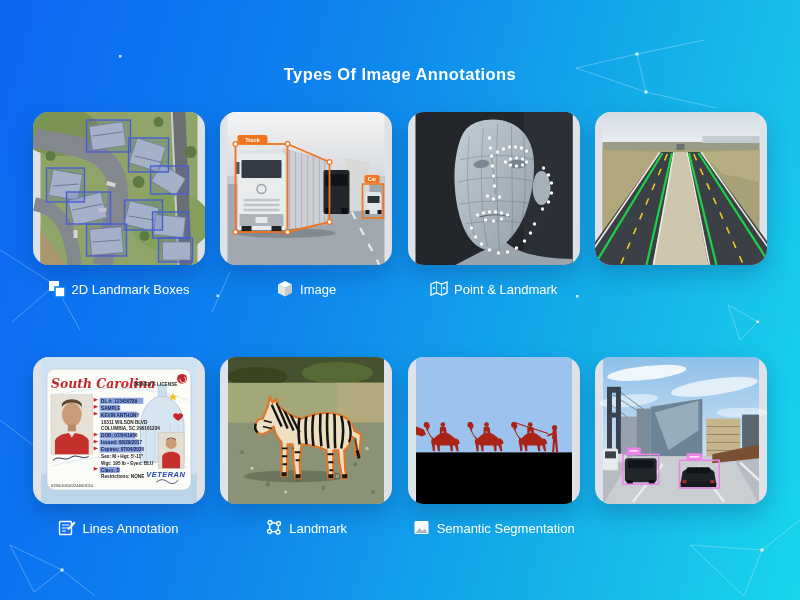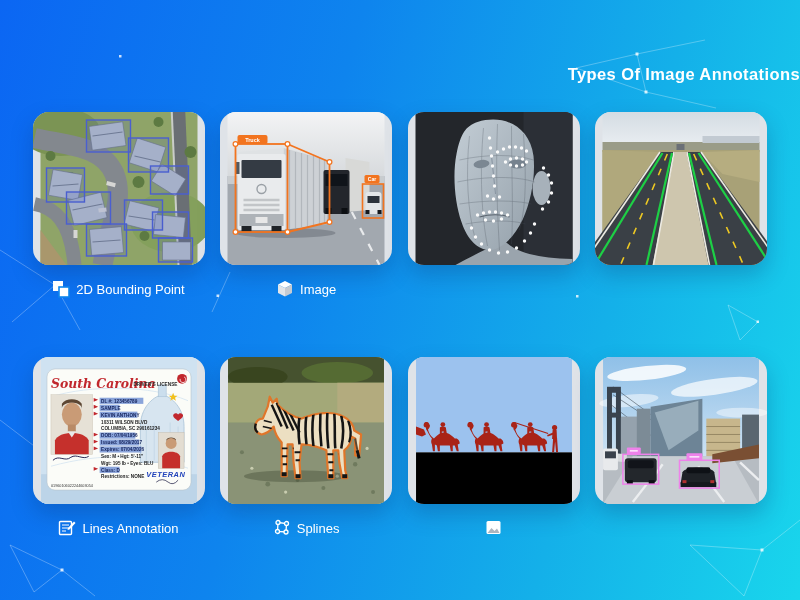--- a/index.html
+++ b/index.html
@@ -2,21 +2,21 @@
 <html><head>
 <meta charset="utf-8">
 <style>
   html,body{margin:0;padding:0}
   body{
     width:800px;height:600px;position:relative;overflow:hidden;
     background:linear-gradient(105deg,#0b66f3 0%,#0e84ee 38%,#14b0e9 72%,#19d6ec 100%);
     font-family:"Liberation Sans",sans-serif;
   }
   .title{
-    position:absolute;top:54px;left:0;width:100%;text-align:right;
+    position:absolute;top:54px;left:0;width:100%;text-align:center;
     color:#fff;font-size:16.5px;font-weight:700;letter-spacing:.4px;
   }
   .row{position:absolute;left:40px;width:720px;display:grid;
     grid-template-columns:repeat(4,157px);column-gap:30.6px}
   .row1{top:112px}
   .row2{top:357px}
   figure{margin:0;display:flex;flex-direction:column;align-items:center}
   .thumb{width:172px;border-radius:16px;overflow:hidden;
     box-shadow:0 10px 22px rgba(8,40,100,.25);background:#dfe3e8}
   .row1 .thumb{height:153px}
@@ -119,21 +119,21 @@
         </g>
       </svg>
     </div>
     <figcaption class="caption">
       <span class="cap-icon">
         <svg viewBox="0 0 18 18">
             <rect x="1" y="1" width="10" height="10" fill="#fff"></rect>
             <rect x="7" y="7" width="10" height="10" fill="#fff" stroke="#0d86ee" stroke-width="1.6"></rect>
           </svg>
       </span>
-      <span>2D Bounding Point</span>
+      <span>2D Landmark Boxes</span>
     </figcaption>
   </figure>
 
   <figure>
     <div class="thumb">
       <svg viewBox="0 0 157 153">
         <defs>
           <linearGradient id="sky2" x1="0" y1="0" x2="0" y2="1">
             <stop offset="0" stop-color="#f3f4f5"></stop>
               <stop offset="1" stop-color="#d7dadd"></stop>
@@ -288,20 +288,32 @@
             <circle cx="133" cy="63" r="1.7"></circle>
             <circle cx="136" cy="71" r="1.7"></circle>
             <circle cx="136" cy="81" r="1.7"></circle>
             <circle cx="133" cy="90" r="1.7"></circle>
             <circle cx="127" cy="97" r="1.7"></circle>
           <circle cx="74" cy="26" r="1.7"></circle>
             <circle cx="75" cy="36" r="1.7"></circle>
         </g>
       </svg>
     </div>
+    <figcaption class="caption">
+      <span class="cap-icon">
+        <svg viewBox="0 0 18 18">
+            <path d="M1,4 L6.5,2 L11.5,4 L17,2 V13 L11.5,15 L6.5,13 L1,15 Z" fill="none" stroke="#fff" stroke-width="1.3"></path>
+            <line x1="6.5" y1="2" x2="6.5" y2="13" stroke="#fff" stroke-width=".8"></line>
+            <line x1="11.5" y1="4" x2="11.5" y2="15" stroke="#fff" stroke-width=".8"></line>
+            <circle cx="4" cy="8" r="1.1" fill="#fff"></circle>
+            <circle cx="14" cy="8" r="1.1" fill="#fff"></circle>
+          </svg>
+      </span>
+      <span>Point &amp; Landmark</span>
+    </figcaption>
   </figure>
 
   <figure>
     <div class="thumb">
       <svg viewBox="0 0 157 153">
         <defs>
           <linearGradient id="sky4" x1="0" y1="0" x2="0" y2="1">
             <stop offset="0" stop-color="#d4dce3"></stop>
               <stop offset="1" stop-color="#edf1f4"></stop>
           </linearGradient>
@@ -495,21 +507,21 @@
     <figcaption class="caption">
       <span class="cap-icon">
         <svg viewBox="0 0 18 18">
             <path d="M5,3.5 L13.5,4.5 L13,13 L4.5,12.5 Z" fill="none" stroke="#fff" stroke-width="1.3"></path>
             <circle cx="5" cy="3.5" r="2" fill="#1495ec" stroke="#fff" stroke-width="1.3"></circle>
             <circle cx="13.5" cy="4.5" r="2" fill="#1495ec" stroke="#fff" stroke-width="1.3"></circle>
             <circle cx="13" cy="13" r="2" fill="#1495ec" stroke="#fff" stroke-width="1.3"></circle>
             <circle cx="4.5" cy="12.5" r="2" fill="#1495ec" stroke="#fff" stroke-width="1.3"></circle>
           </svg>
       </span>
-      <span>Splines</span>
+      <span>Landmark</span>
     </figcaption>
   </figure>
 
   <figure>
     <div class="thumb">
       <svg viewBox="0 0 157 148">
         <defs>
           <g id="camel7" fill="#a92317">
             <path d="M4,9 C2,9 1,7 2,5 C3,3 6,3 7,5 L8,7 C8,9 7,10 6,11 C7,15 9,18 12,20 C14,18 18,14 22,14 C26,14 30,17 33,20 L35,20 C37,21 38,23 38,25 L36,26 L37,33 L35,33 L33,27 L31,27 L31,33 L29,33 L28,27 L18,27 L18,33 L16,33 L15,27 L13,26 L13,33 L11,33 L10,26 C9,24 9,22 10,20 C8,18 6,14 5,12 C4,11 4,10 4,9 Z"></path>
             <circle cx="21" cy="6" r="2.4"></circle>
@@ -533,20 +545,21 @@
         </g>
       </svg>
     </div>
     <figcaption class="caption">
       <span class="cap-icon">
         <svg viewBox="0 0 18 18">
             <rect x="1.5" y="2" width="14" height="13" rx="1.5" fill="#fff"></rect>
             <path d="M2.5,14 L6.5,9 L9.5,12 L12,9.5 L14.5,14 Z" fill="#aeb6bf"></path>
           </svg>
       </span>
+      <span>Semantic Segmentation</span>
     </figcaption>
   </figure>
 
   <figure>
     <div class="thumb">
       <svg viewBox="0 0 157 148">
         <defs>
           <linearGradient id="sky8" x1="0" y1="0" x2="0" y2="1">
             <stop offset="0" stop-color="#8fc0e8"></stop>
               <stop offset="1" stop-color="#cde2f3"></stop>

